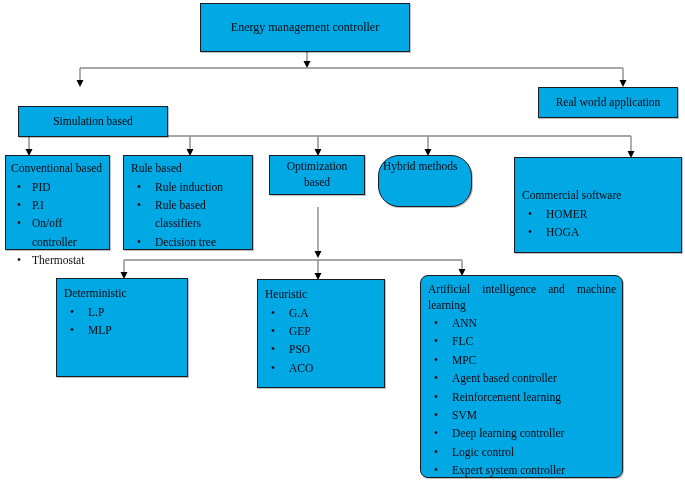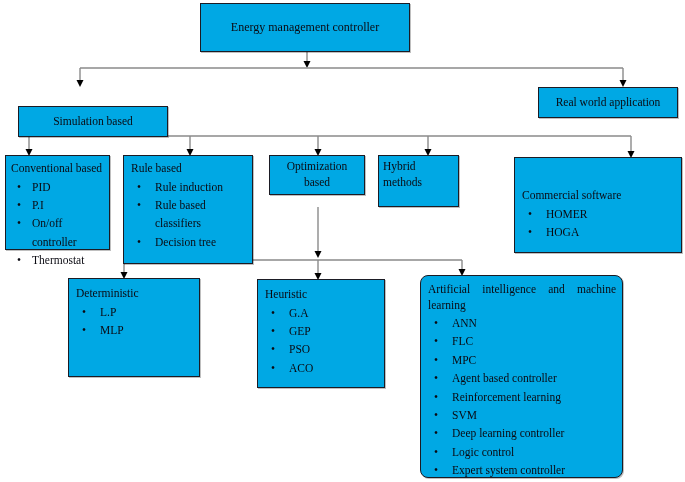--- a/index.html
+++ b/index.html
@@ -46,25 +46,25 @@
   ul.bullets li::before{
     content:"\2022";
     position:absolute;left:6px;top:0;
   }
   
   #node-root{left:200px;top:3px;width:210px;height:49px;font-size:12px;}
   #node-simulation{left:18px;top:87px;width:150px;height:31px;margin-top:19px;}
   #node-real-world{left:538px;top:87px;width:140px;height:31px;}
   #node-conventional{left:5px;top:155px;width:105px;height:95px;}
   #node-conventional ul.bullets li{padding-left:21px;}
-  #node-rule-based{left:123px;top:155px;width:130px;height:109px;padding-left:7px;}
+  #node-rule-based{left:123px;top:155px;width:130px;height:95px;padding-left:7px;}
   #node-optimization{left:269px;top:155px;width:96px;height:40px;padding:2px 10px;}
-  #node-hybrid{left:378px;top:155px;width:81px;height:52px;padding:3px 4px;}
+  #node-hybrid{left:378px;top:155px;width:94px;height:52px;padding:3px 4px;border-radius:21px;}
   #node-commercial{left:514px;top:157px;width:168px;height:96px;padding-top:30px;padding-left:7px;}
-  #node-deterministic{left:68px;top:278px;width:132px;height:99px;padding:7px 4px 4px 7px;}
+  #node-deterministic{left:56px;top:278px;width:132px;height:99px;padding:7px 4px 4px 7px;}
   #node-heuristic{left:257px;top:279px;width:128px;height:109px;padding:7px 4px 4px 7px;}
   #node-ai-ml{left:420px;top:275px;width:203px;height:203px;padding:6px 6px 4px 7px;border-radius:8px;}
   #node-ai-ml .node-title{text-align:justify;}
 </style>
 </head>
 <body>
 
 <div id="figure">
 
   <svg id="connectors" viewBox="0 0 685 482" xmlns="http://www.w3.org/2000/svg">

